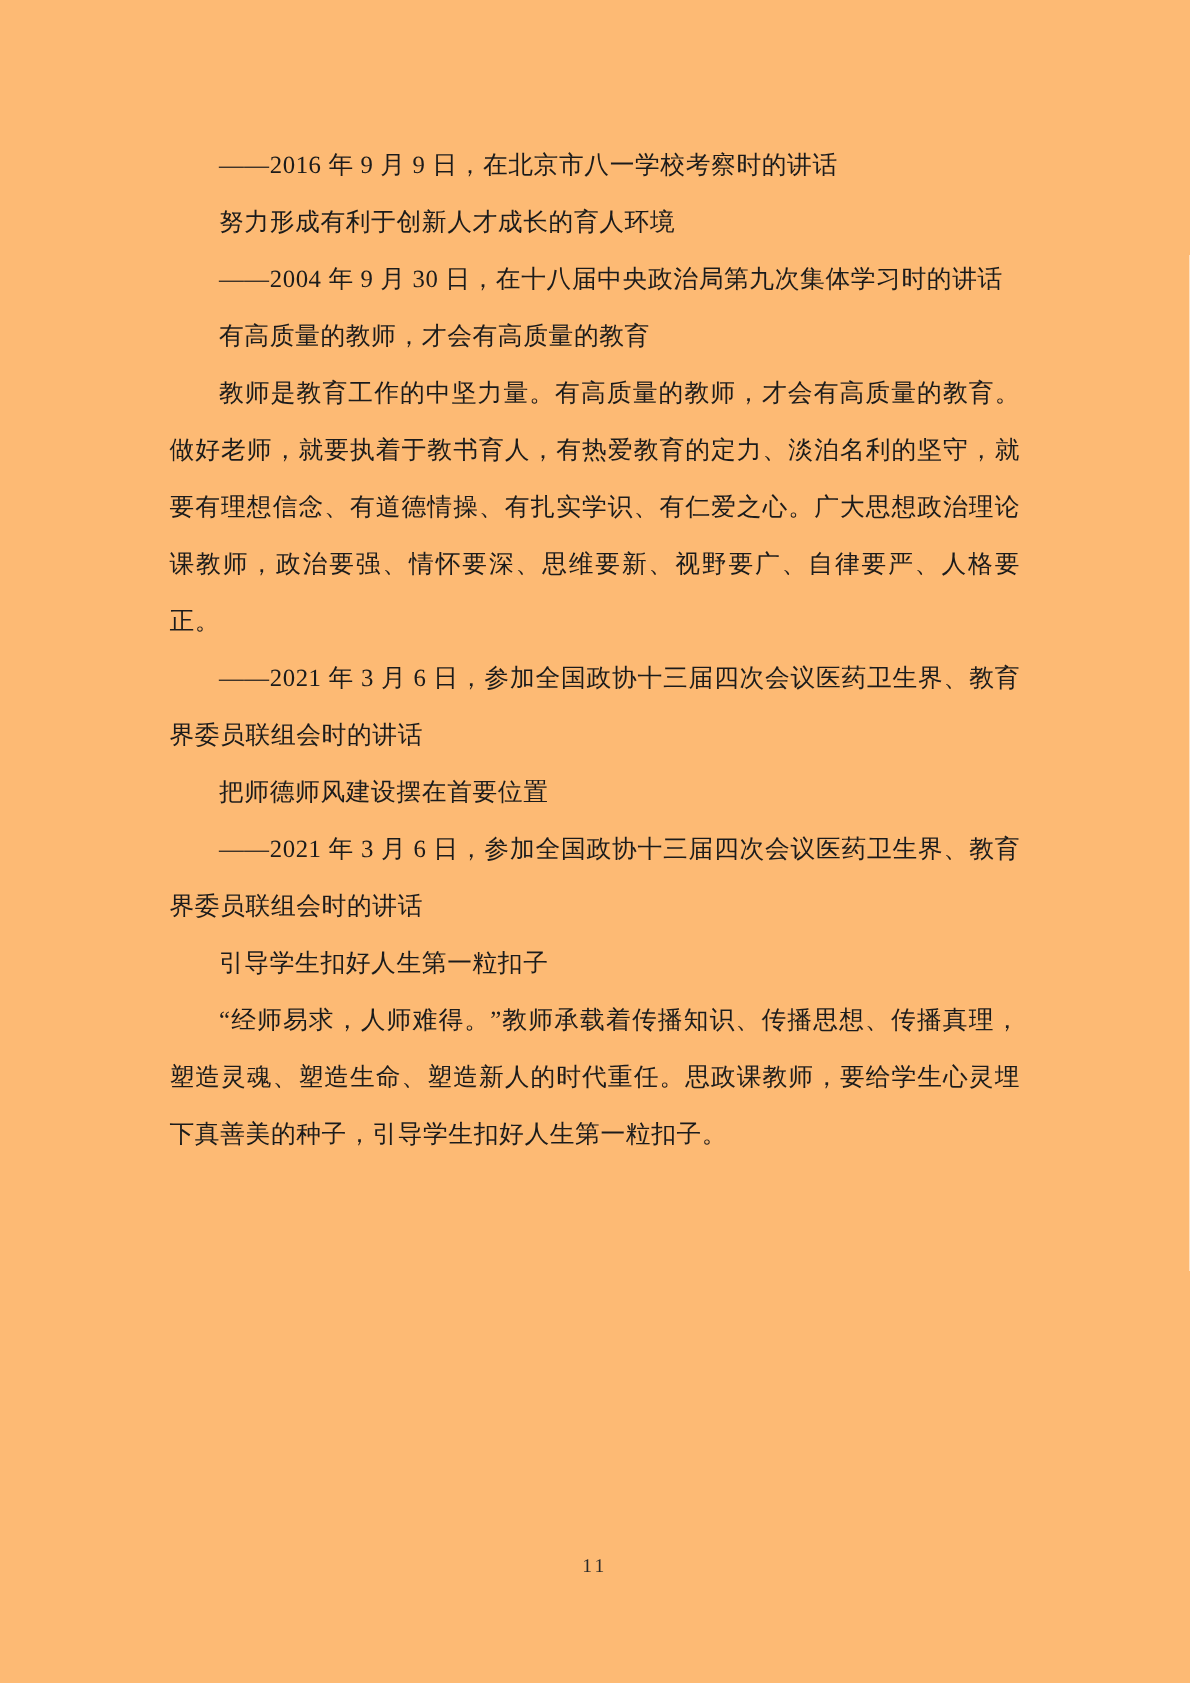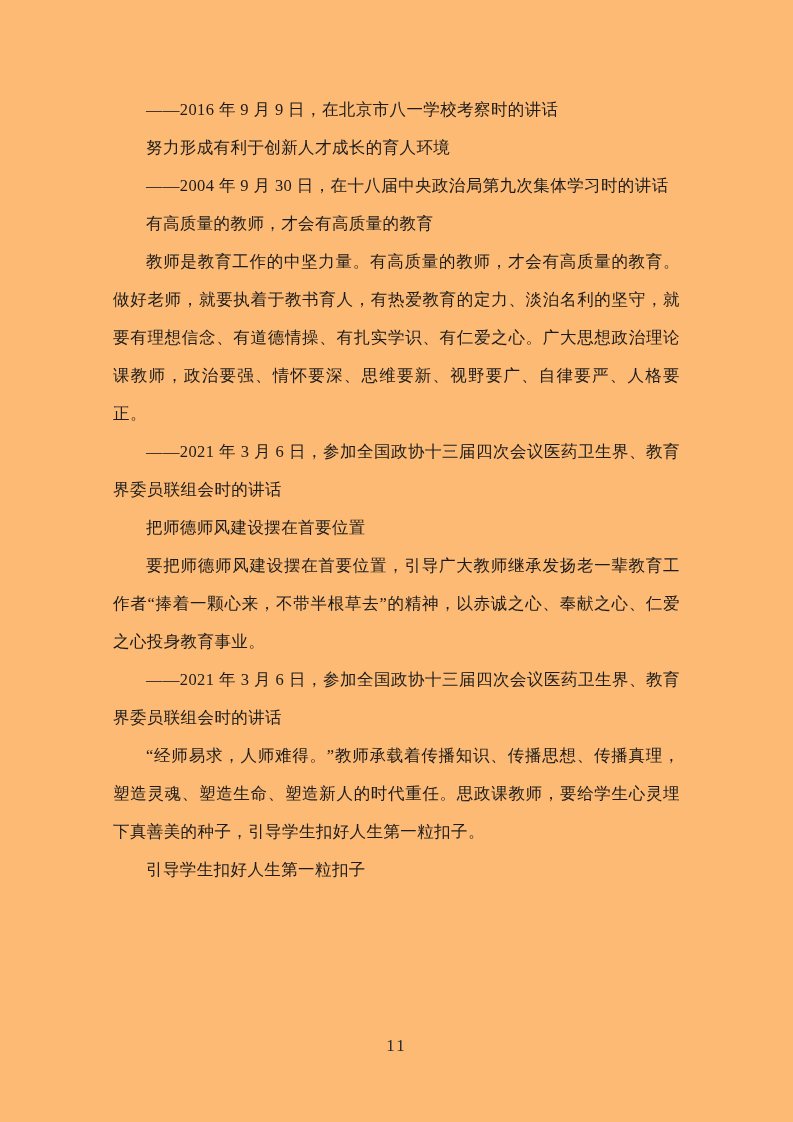--- a/index.html
+++ b/index.html
@@ -32,36 +32,35 @@
     text-align: justify;
     letter-spacing: 0.4px;
     word-break: break-all;
   }
   .page-number {
     position: absolute;
     left: 0;
     top: 1036px;
     width: 100%;
     text-align: center;
-    font-size: 17px;
+    font-size: 13px;
     letter-spacing: 2px;
     color: #2a2a2a;
   }
 </style>
 </head>
 <body>
 
 <div class="page">
   <div class="content">
     <p>——2016 年 9 月 9 日，在北京市八一学校考察时的讲话</p>
     <p>努力形成有利于创新人才成长的育人环境</p>
     <p>——2004 年 9 月 30 日，在十八届中央政治局第九次集体学习时的讲话</p>
     <p>有高质量的教师，才会有高质量的教育</p>
     <p>教师是教育工作的中坚力量。有高质量的教师，才会有高质量的教育。做好老师，就要执着于教书育人，有热爱教育的定力、淡泊名利的坚守，就要有理想信念、有道德情操、有扎实学识、有仁爱之心。广大思想政治理论课教师，政治要强、情怀要深、思维要新、视野要广、自律要严、人格要正。</p>
     <p>——2021 年 3 月 6 日，参加全国政协十三届四次会议医药卫生界、教育界委员联组会时的讲话</p>
     <p>把师德师风建设摆在首要位置</p>
-    <p>要把师德师风建设摆在首要位置，引导广大教师继承发扬老一辈教育工作者“捧着一颗心来，不带半根草去”的精神，以赤诚之心、奉献之心、仁爱之心投身教育事业。</p>
     <p>——2021 年 3 月 6 日，参加全国政协十三届四次会议医药卫生界、教育界委员联组会时的讲话</p>
+    <p>引导学生扣好人生第一粒扣子</p>
     <p>“经师易求，人师难得。”教师承载着传播知识、传播思想、传播真理，塑造灵魂、塑造生命、塑造新人的时代重任。思政课教师，要给学生心灵埋下真善美的种子，引导学生扣好人生第一粒扣子。</p>
-    <p>引导学生扣好人生第一粒扣子</p>
   </div>
   <div class="page-number">11</div>
 </div>
 
 </body></html>

